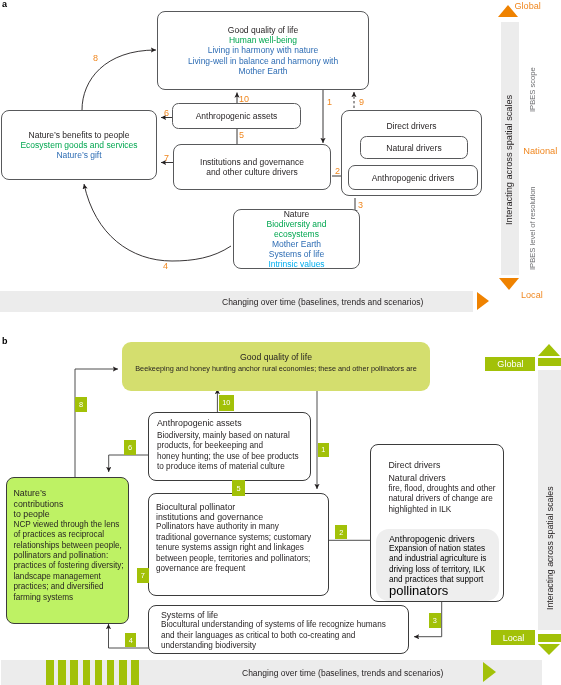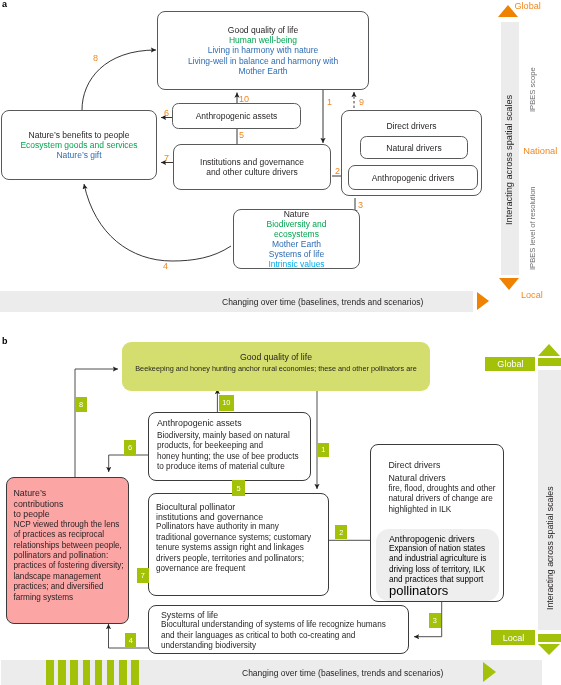--- a/index.html
+++ b/index.html
@@ -194,41 +194,41 @@
 </div>
 
 <div class="nodeB" style="left:148px;top:412px;width:163px;height:69px;padding:4.5px 0 0 8px;">
   <div class="hd" style="margin-bottom:3px;">Anthropogenic assets</div>
   <div class="bd">Biodiversity, mainly based on natural</div>
   <div class="bd">products, for beekeeping and</div>
   <div class="bd">honey hunting; the use of bee products</div>
   <div class="bd">to produce items of material culture</div>
 </div>
 
-<div class="nodeB" style="left:6px;top:477px;width:123px;height:147px;padding:10.3px 0 0 6.5px;background:#fca5a5;">
+<div class="nodeB" style="left:6px;top:477px;width:123px;height:147px;padding:10.3px 0 0 6.5px;background:#bef264;">
   <div class="hd">Nature’s</div>
   <div class="hd">contributions</div>
   <div class="hd">to people</div>
   <div class="bd">NCP viewed through the lens</div>
   <div class="bd">of practices as reciprocal</div>
   <div class="bd">relationships between people,</div>
   <div class="bd">pollinators and pollination:</div>
   <div class="bd">practices of fostering diversity;</div>
   <div class="bd">landscape management</div>
   <div class="bd">practices; and diversified</div>
   <div class="bd">farming systems</div>
 </div>
 
 <div class="nodeB" style="left:148px;top:493px;width:181px;height:103px;padding:7.5px 0 0 7px;">
   <div class="hd">Biocultural pollinator</div>
   <div class="hd">institutions and governance</div>
   <div class="bd">Pollinators have authority in many</div>
   <div class="bd">traditional governance systems; customary</div>
   <div class="bd">tenure systems assign right and linkages</div>
-  <div class="bd">drivers people, territories and pollinators;</div>
+  <div class="bd">between people, territories and pollinators;</div>
   <div class="bd">governance are frequent</div>
 </div>
 
 <div class="nodeB" style="left:148px;top:605px;width:261px;height:49px;padding:3.7px 0 0 12px;">
   <div class="hd">Systems of life</div>
   <div class="bd">Biocultural understanding of systems of life recognize humans</div>
   <div class="bd">and their languages as critical to both co-creating and</div>
   <div class="bd">understanding biodiversity</div>
 </div>
 

